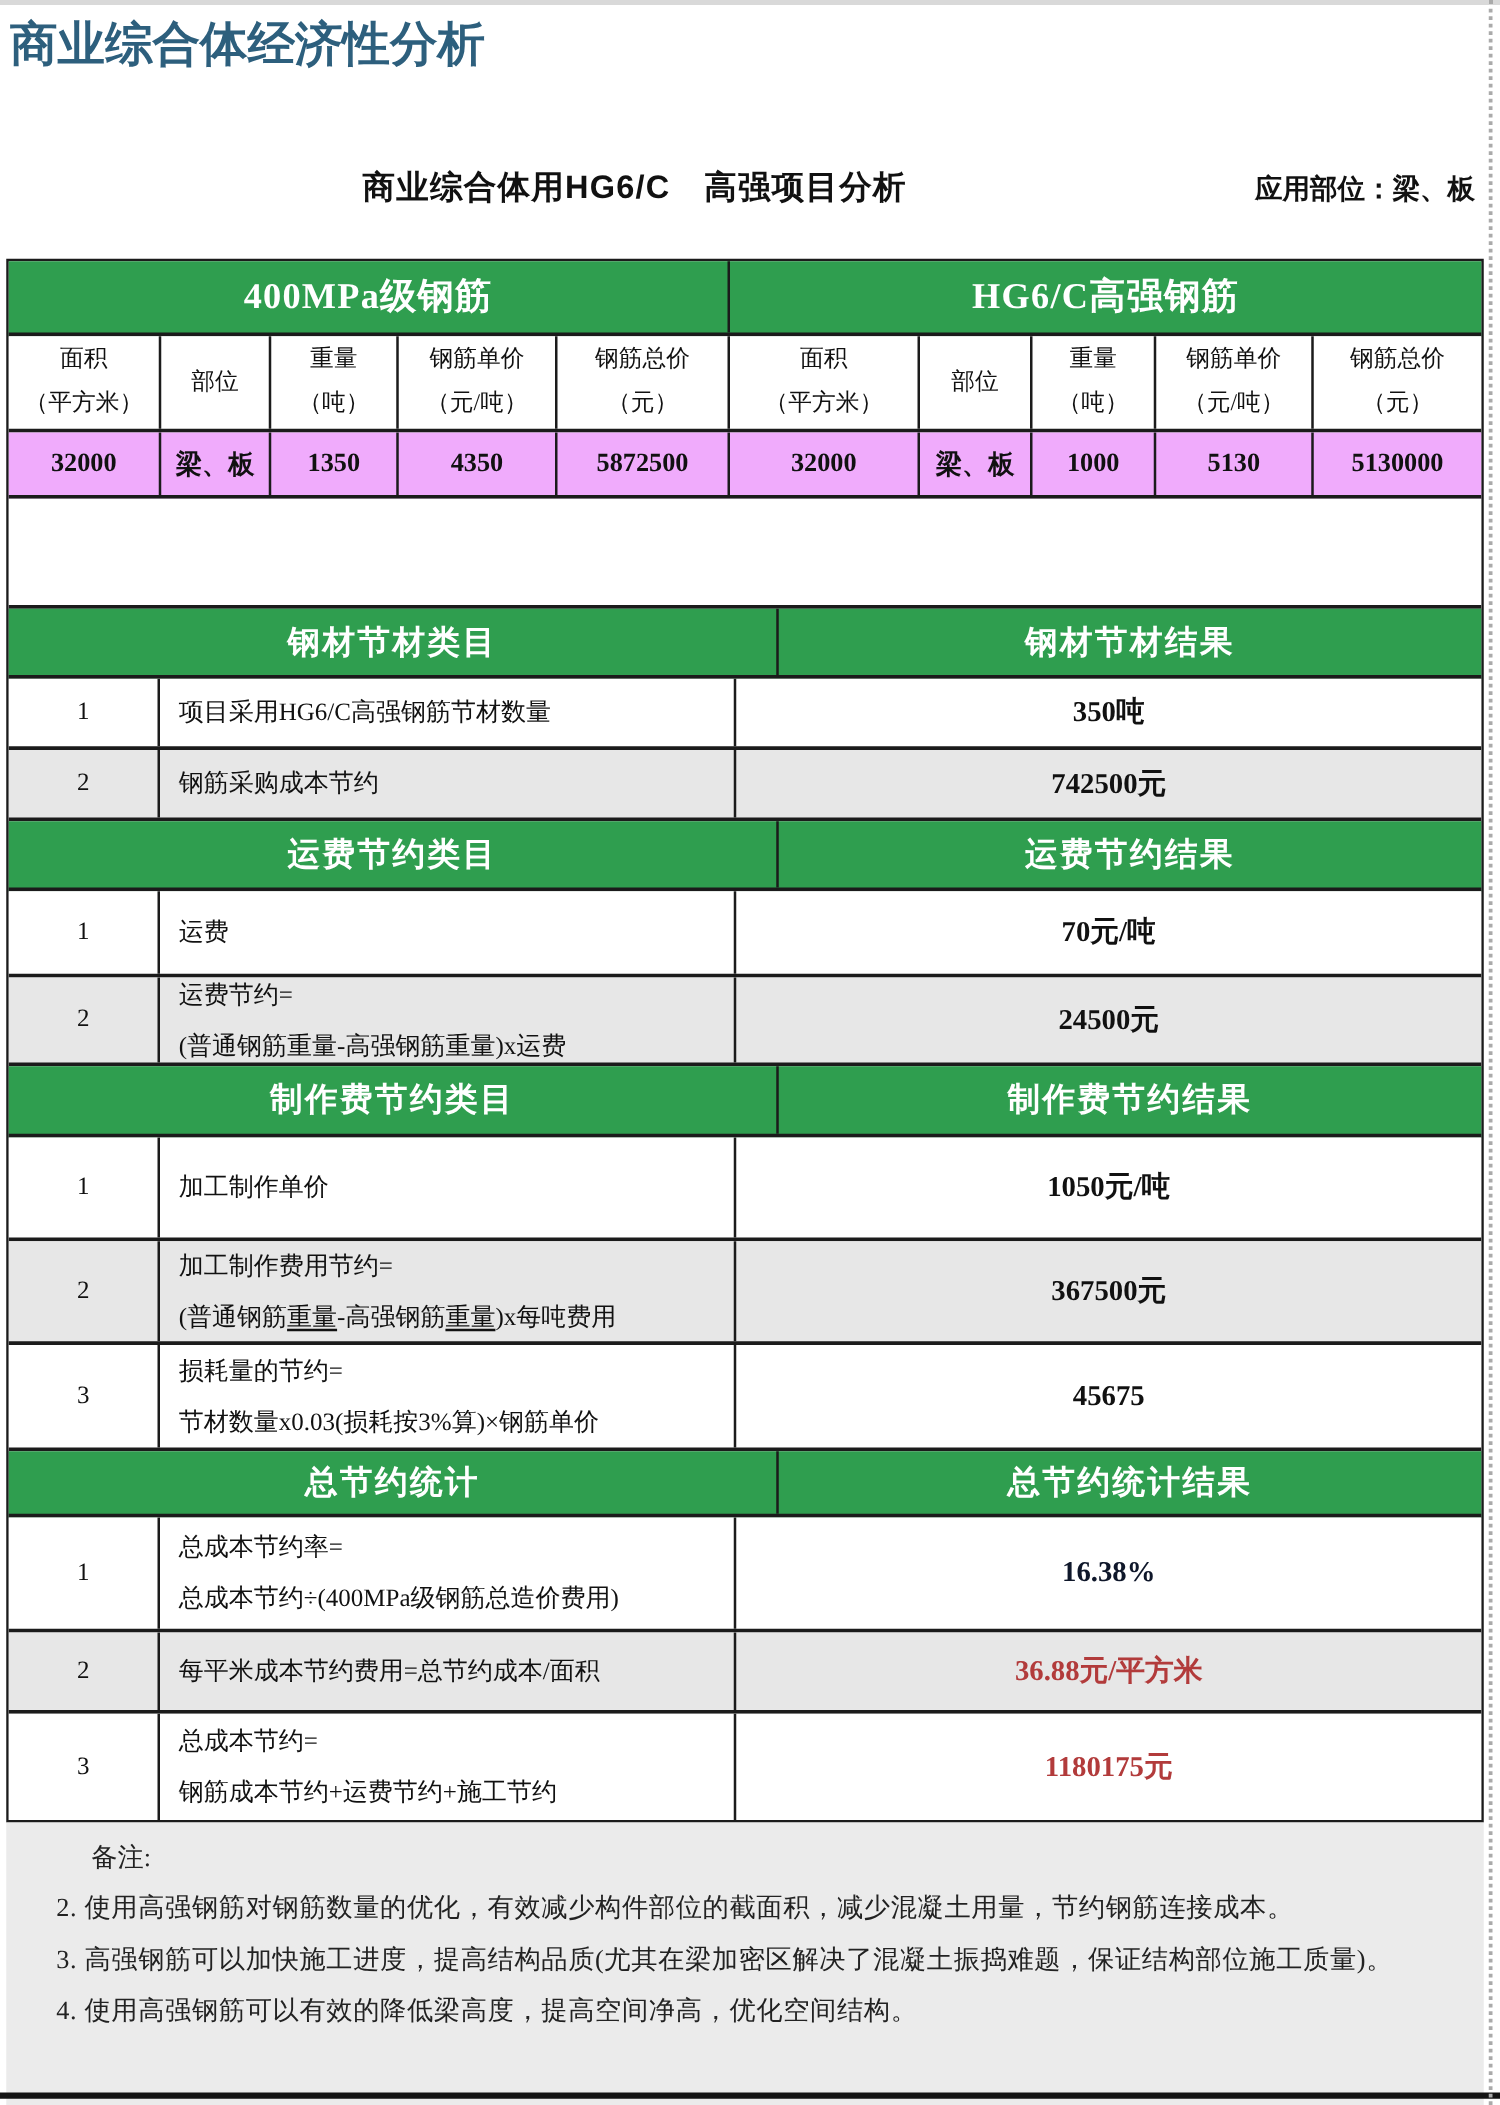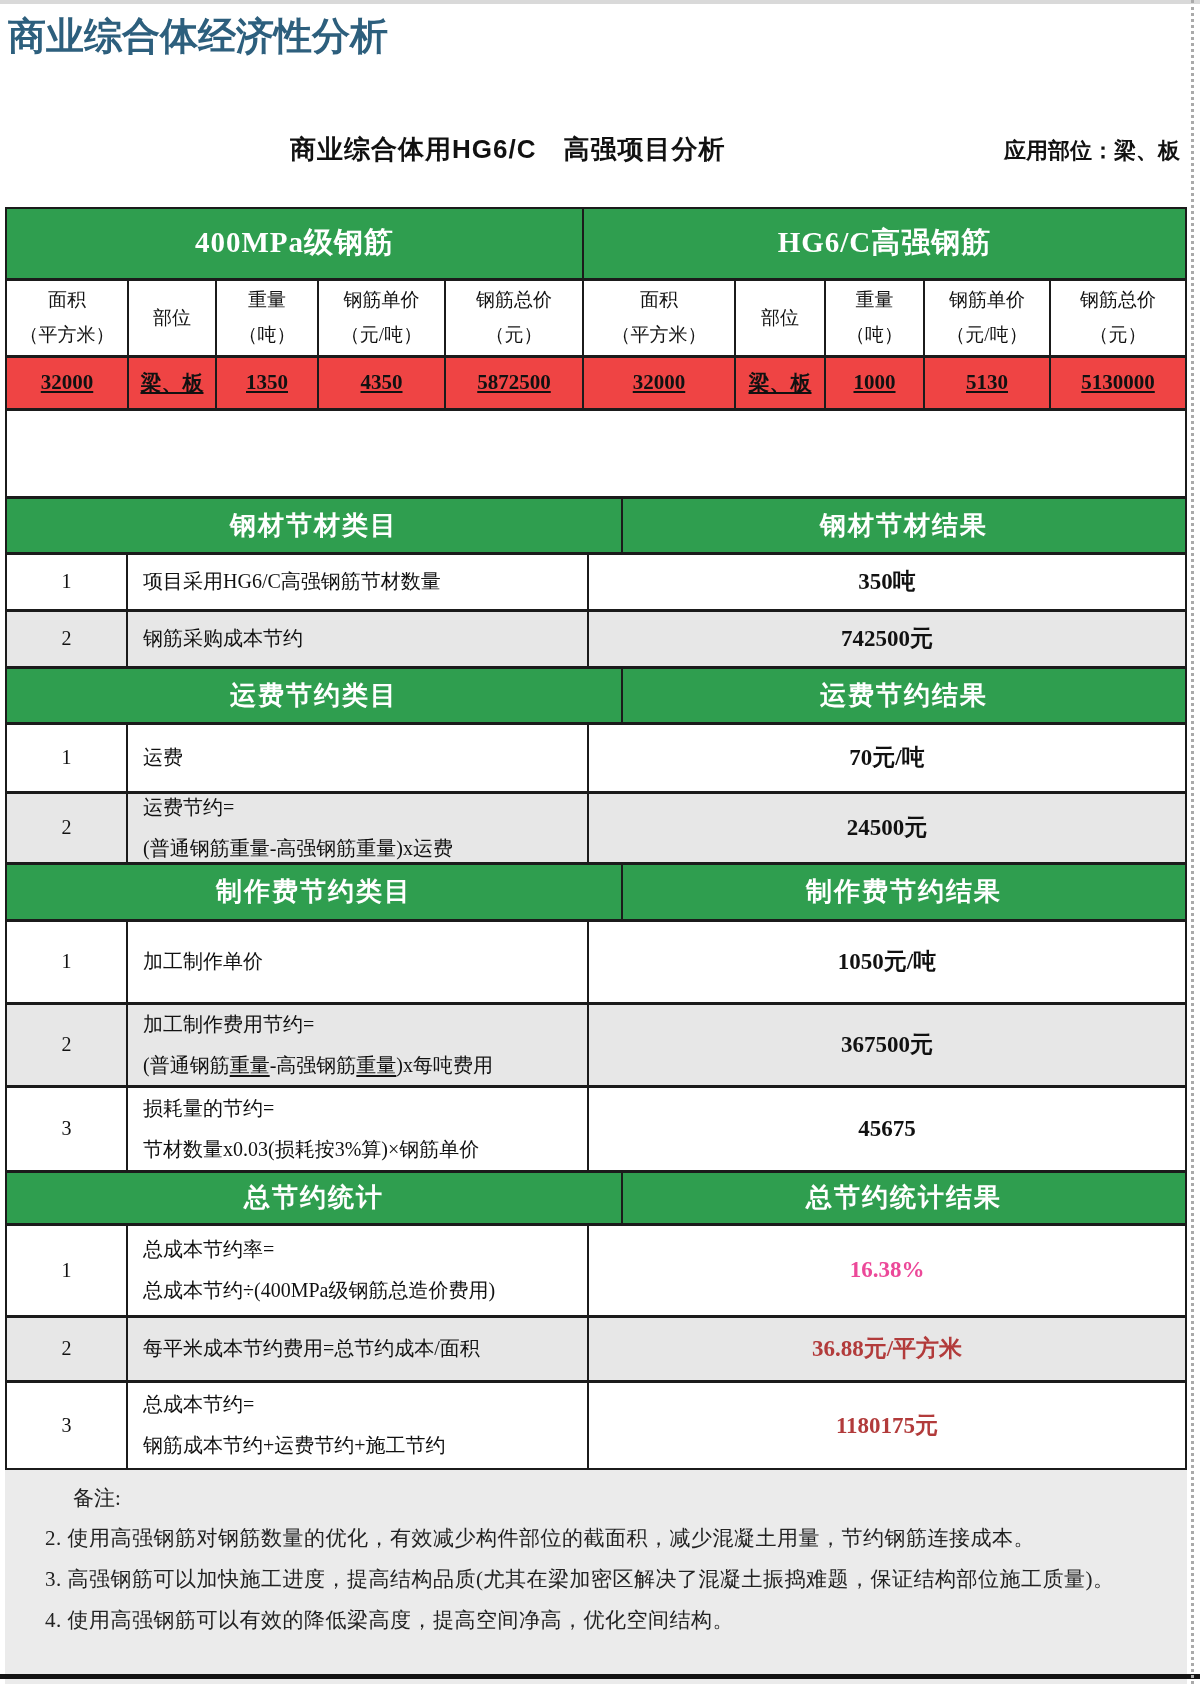--- a/index.html
+++ b/index.html
@@ -36,21 +36,21 @@
   .sec-l{width:616px;border-right:2px solid #1b1b1b;}
   .sec-r{flex:1;}
 
   .cell{
     box-sizing:border-box;border-right:2px solid #1b1b1b;
     display:flex;flex-direction:column;align-items:center;justify-content:center;
     text-align:center;
   }
   .cell.last{border-right:none;}
   .colhead .cell{font-size:19px;line-height:1.8;}
-  .datarow{background:#ef4444;text-decoration:underline;}
+  .datarow{background:#f0abfc;}
   .datarow .cell{font-size:21px;font-weight:bold;}
   .w0{width:122px}.w1{width:88px}.w2{width:102px}.w3{width:127px}.w4{width:138px}
   .w5{width:152px}.w6{width:90px}.w7{width:99px}.w8{width:126px}.w9{flex:1}
   .empty-row{background:#fff;}
 
   .item .num{
     width:121px;box-sizing:border-box;border-right:2px solid #1b1b1b;
     display:flex;align-items:center;justify-content:center;font-size:20px;
   }
   .item .desc{
@@ -80,21 +80,21 @@
 
 <h1 class="page-title">商业综合体经济性分析</h1>
 
 <div class="subtitle-row">
   <div class="subtitle">商业综合体用HG6/C　高强项目分析</div>
   <div class="application">应用部位：梁、板</div>
 </div>
 
 <div class="main-table">
 
-  <div class="trow green green-main" style="height:72px">
+  <div class="trow green green-main" style="height:60px">
     <div class="gcell half-l">400MPa级钢筋</div>
     <div class="gcell half-r">HG6/C高强钢筋</div>
   </div>
 
   <div class="trow colhead" style="height:77px">
     <div class="cell w0">
       <div>面积</div>
       <div>（平方米）</div>
     </div>
     <div class="cell w1">
@@ -218,21 +218,21 @@
   <div class="trow green green-sub" style="height:53px">
     <div class="gcell sec-l">总节约统计</div>
     <div class="gcell sec-r">总节约统计结果</div>
   </div>
   <div class="trow item" style="height:92px">
     <div class="num">1</div>
     <div class="desc">
       <div class="dline">总成本节约率=</div>
       <div class="dline">总成本节约÷(400MPa级钢筋总造价费用)</div>
     </div>
-    <div class="result" style="color: #ec4899;">16.38%</div>
+    <div class="result" style="color: #0f172a;">16.38%</div>
   </div>
   <div class="trow item shaded" style="height:65px">
     <div class="num">2</div>
     <div class="desc">
         <div class="dline">每平米成本节约费用=总节约成本/面积</div>
       </div>
     <div class="result" style="color: rgb(178, 59, 59);">36.88元/平方米</div>
   </div>
   <div class="trow item" style="height:85px">
     <div class="num">3</div>

